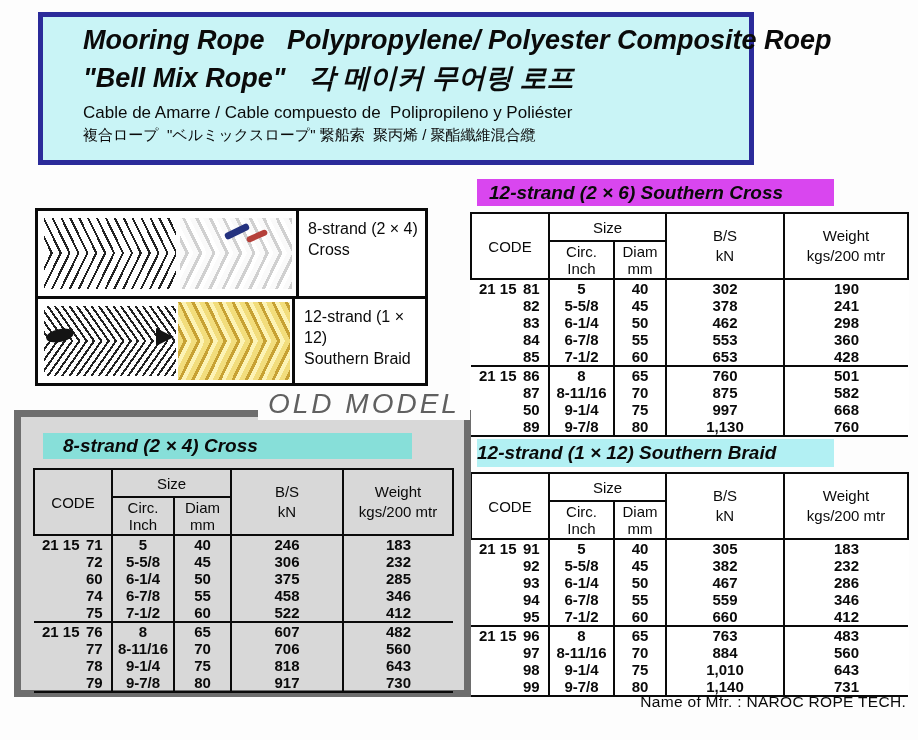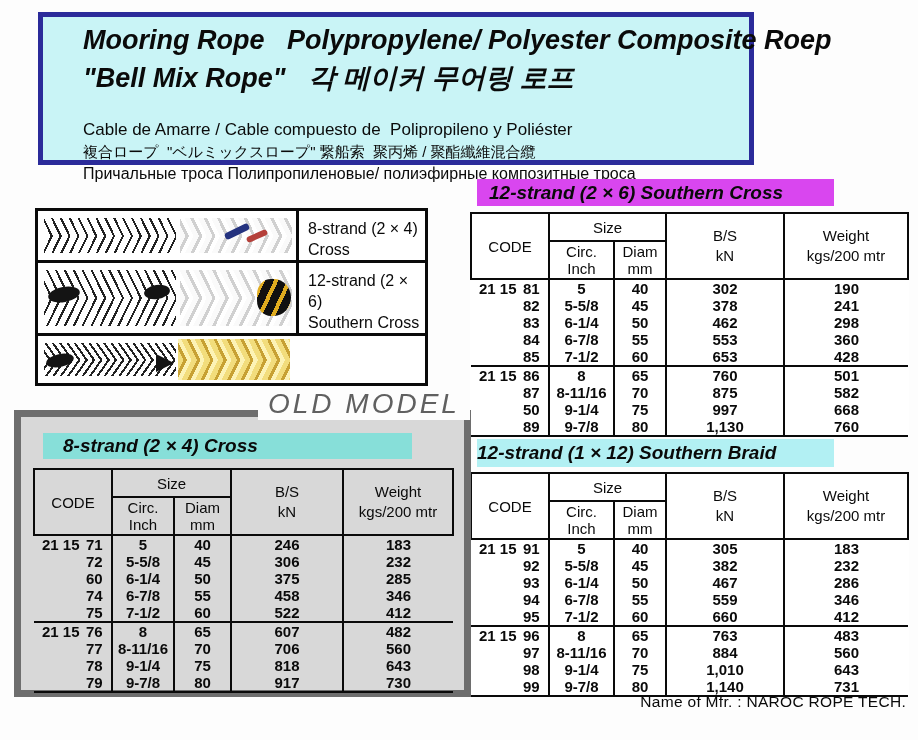--- a/index.html
+++ b/index.html
@@ -10,21 +10,21 @@
   .pre { white-space:pre; }
 
   
   #header-box {
     position:absolute; left:38px; top:12px; width:716px; height:153px;
     background:#c9f4f6; border:5px solid #2b2b9a; box-sizing:border-box;
     padding:5px 0 0 40px;
   }
   .h-line1 { font-size:27px; font-weight:bold; font-style:italic; margin-top:3px; }
   .h-line2 { font-size:27px; font-weight:bold; font-style:italic; margin-top:4px; }
-  .h-sub1 { font-size:17px; margin-top:24px; }
+  .h-sub1 { font-size:17px; margin-top:7px; }
   .h-sub2 { font-size:15px; margin-top:3px; }
   .h-sub3 { font-size:16px; margin-top:3px; }
 
   
   #rope-panel {
     position:absolute; left:35px; top:208px; width:393px; height:178px;
     border:3px solid #0a0a0a; box-sizing:border-box; background:#fff;
     display:flex; flex-direction:column;
   }
   .rope-row { flex:1; display:flex; position:relative; border-top:3px solid #0a0a0a; }
@@ -100,67 +100,53 @@
 </head>
 <body>
 
 <div id="page">
 
   <div id="header-box">
     <div class="h-line1 pre">Mooring Rope   Polypropylene/ Polyester Composite Roep</div>
     <div class="h-line2 pre">"Bell Mix Rope"   각 메이커 무어링 로프</div>
     <div class="h-sub1 pre">Cable de Amarre / Cable compuesto de  Polipropileno y Poliéster</div>
     <div class="h-sub2 pre">複合ロープ  "ベルミックスロープ" 繋船索  聚丙烯 / 聚酯纖維混合纜</div>
-    <div class="h-sub3 pre">Причальные троса Полипропиленовые/ полиэфирные композитные троса</div>
   </div>
 
   <div id="rope-panel">
     <div class="rope-row">
       <div class="rope-art lineart">
         <div class="h t"></div>
         <div class="h b"></div>
       </div>
       <div class="rope-photo photo-white">
         <div class="h t"></div>
         <div class="h b"></div>
         <span class="mark m-blue"></span>
         <span class="mark m-red"></span>
       </div>
       <div class="rope-label">
         <div>8-strand (2 × 4)</div>
         <div>Cross</div>
-      </div>
-    </div>
-    <div class="rope-row">
-      <div class="rope-art lineart">
-        <div class="h t"></div>
-        <div class="h b"></div>
-        <span class="blob blob-l2"></span>
-        <span class="blob blob-r2"></span>
-      </div>
-      <div class="rope-photo photo-white">
-        <div class="h t"></div>
-        <div class="h b"></div>
-        <span class="cap2"></span>
-      </div>
-      <div class="rope-label">
-        <div>12-strand (2 × 6)</div>
-        <div>Southern Cross</div>
       </div>
     </div>
     <div class="rope-row">
       <div class="rope-art tight">
         <div class="h t"></div>
         <div class="h b"></div>
         <span class="blob blob-l3"></span>
         <span class="tri-r3"></span>
       </div>
       <div class="rope-photo photo-gold fill">
         <div class="h t"></div>
         <div class="h b"></div>
+      </div>
+      <div class="rope-label">
+        <div>12-strand (1 × 12)</div>
+        <div>Southern Braid</div>
       </div>
     </div>
   </div>
 
   <div id="old-model">OLD MODEL</div>
 
   <div id="gray-box">
     <div id="band-left" class="band">8-strand (2 × 4) Cross</div>
     <table id="t-left" class="spec">
       <colgroup>

